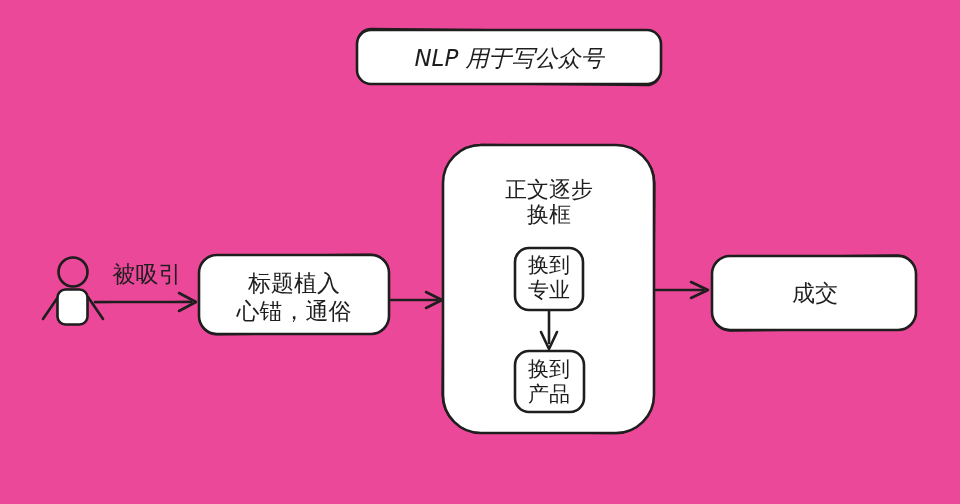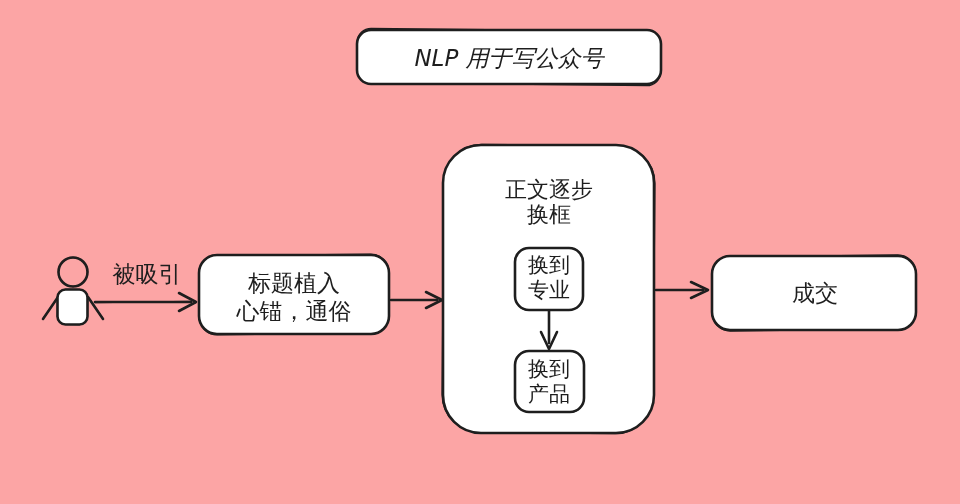--- a/index.html
+++ b/index.html
@@ -1,20 +1,20 @@
 <!DOCTYPE html>
 <html><head>
 <meta charset="utf-8">
 <style>
   html, body { margin: 0; padding: 0; background: #ffffff; }
   .stage {
     position: relative;
     width: 960px;
     height: 504px;
-    background: #fca5a5;
+    background: #ec4899;
     overflow: hidden;
   }
   svg { display: block; }
   .sketch {
     stroke: #1e1e1e;
     fill: none;
     stroke-width: 2.6;
     stroke-linecap: round;
     stroke-linejoin: round;
   }

